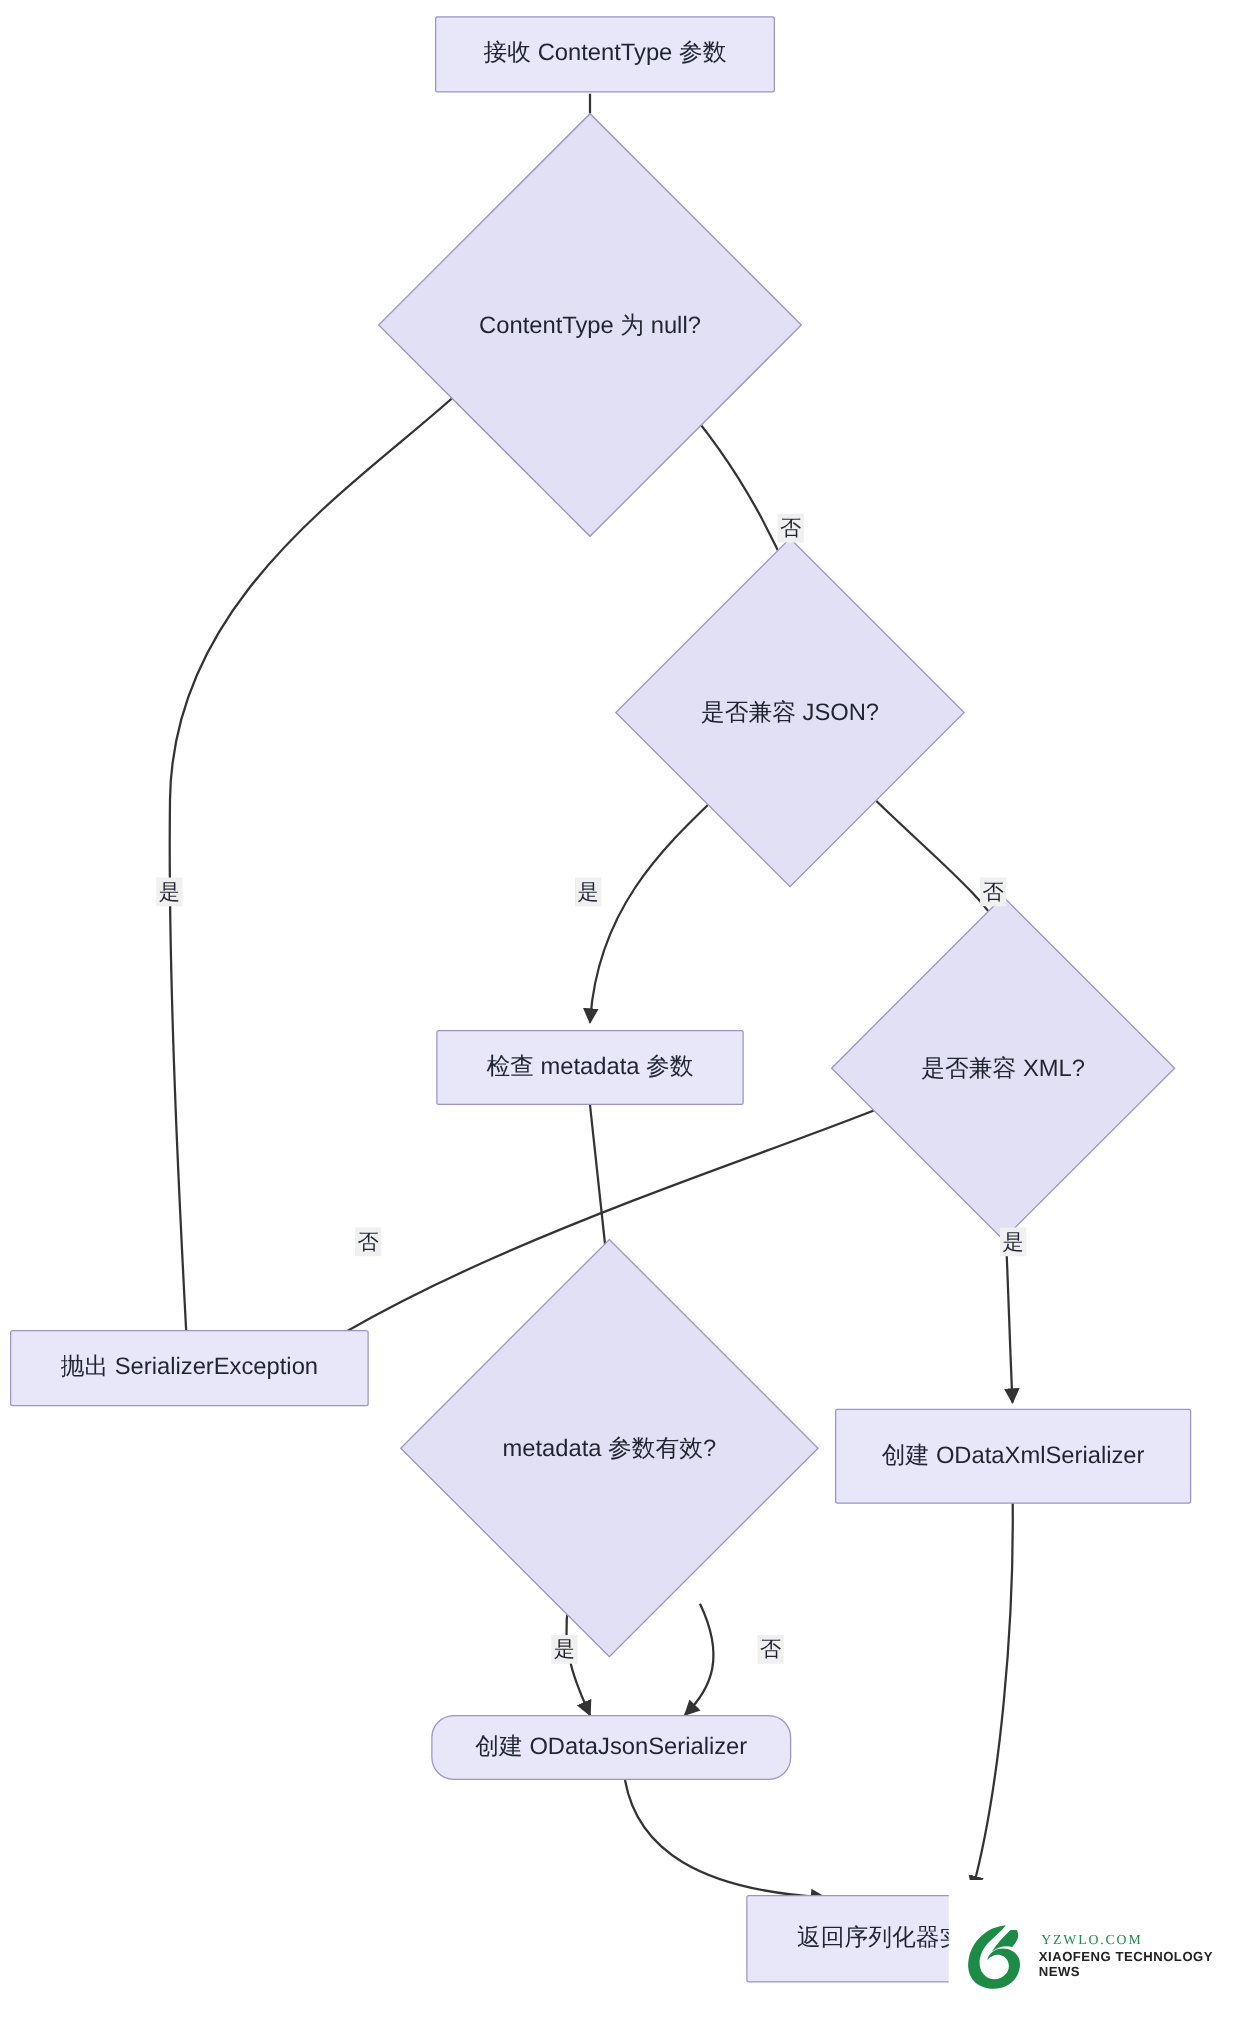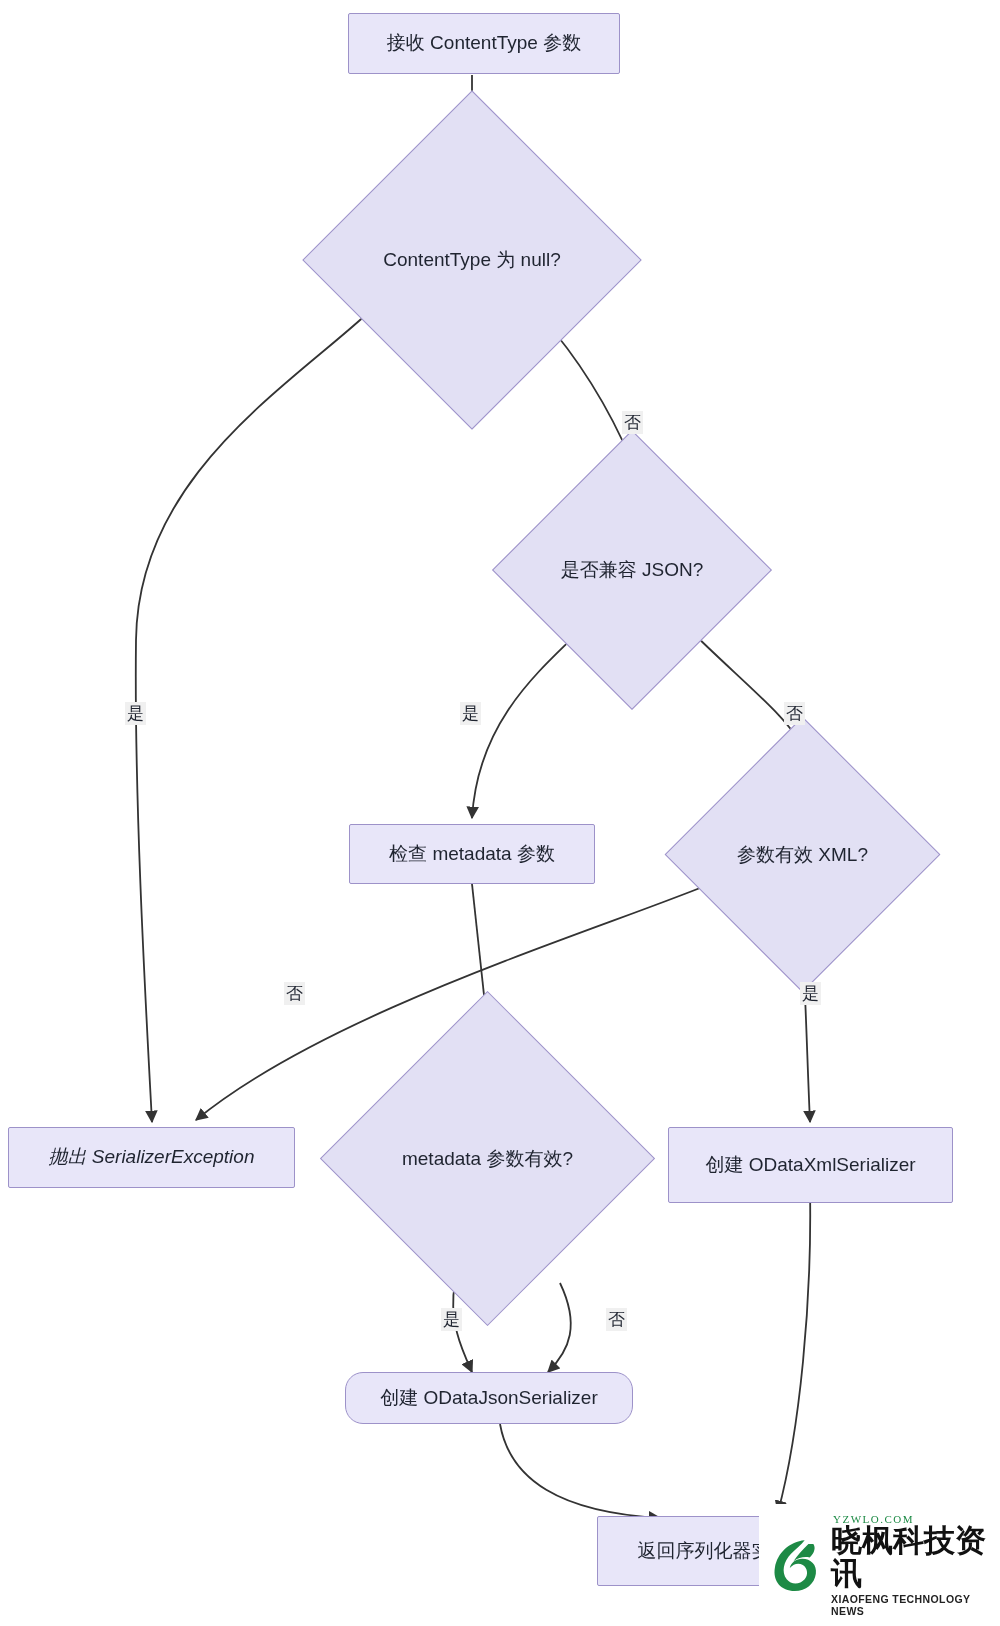--- a/index.html
+++ b/index.html
@@ -166,24 +166,24 @@
   <div class="diamond-shape"></div>
   <div class="diamond-label">是否兼容 JSON?</div>
 </div>
 
 <div class="node rect-node" style="left:349px; top:824px; width:246px; height:60px;">
   <span>检查 metadata 参数</span>
 </div>
 
 <div class="diamond-wrap" style="left:705px; top:757px; width:195px; height:195px;">
   <div class="diamond-shape"></div>
-  <div class="diamond-label">参数有效 XML?</div>
-</div>
-
-<div class="node rect-node" style="left:8px; top:1127px; width:287px; height:61px;font-style:italic;">
+  <div class="diamond-label">是否兼容 XML?</div>
+</div>
+
+<div class="node rect-node" style="left:8px; top:1064px; width:287px; height:61px;">
   <span>抛出 SerializerException</span>
 </div>
 
 <div class="diamond-wrap" style="left:369px; top:1040px; width:237px; height:237px;">
   <div class="diamond-shape"></div>
   <div class="diamond-label">metadata 参数有效?</div>
 </div>
 
 <div class="node rect-node" style="left:668px; top:1127px; width:285px; height:76px;">
   <span>创建 ODataXmlSerializer</span>
@@ -216,16 +216,15 @@
 <div class="watermark">
   <svg class="wm-logo" viewBox="0 0 100 100" xmlns="http://www.w3.org/2000/svg">
     <path fill="#1d8a45" d="M64 10 C40 12 20 30 16 54 C12 76 26 92 48 92 C66 92 80 80 82 64
                              C84 50 74 40 60 40 C50 40 42 46 40 55 C46 48 54 46 61 50
                              C69 55 70 66 64 73 C56 82 42 82 35 73 C26 62 30 44 42 32
                              C50 24 58 18 64 10 Z"></path>
     <path fill="#1d8a45" d="M70 16 C60 26 52 34 46 44 C54 38 64 36 72 38 C80 30 82 22 78 16 Z"></path>
   </svg>
   <div class="wm-text">
     <div class="wm-url">YZWLO.COM</div>
-    <div class="wm-cn">晓枫科技资讯</div>
     <div class="wm-en">XIAOFENG TECHNOLOGY NEWS</div>
   </div>
 </div>
 
 </body></html>

